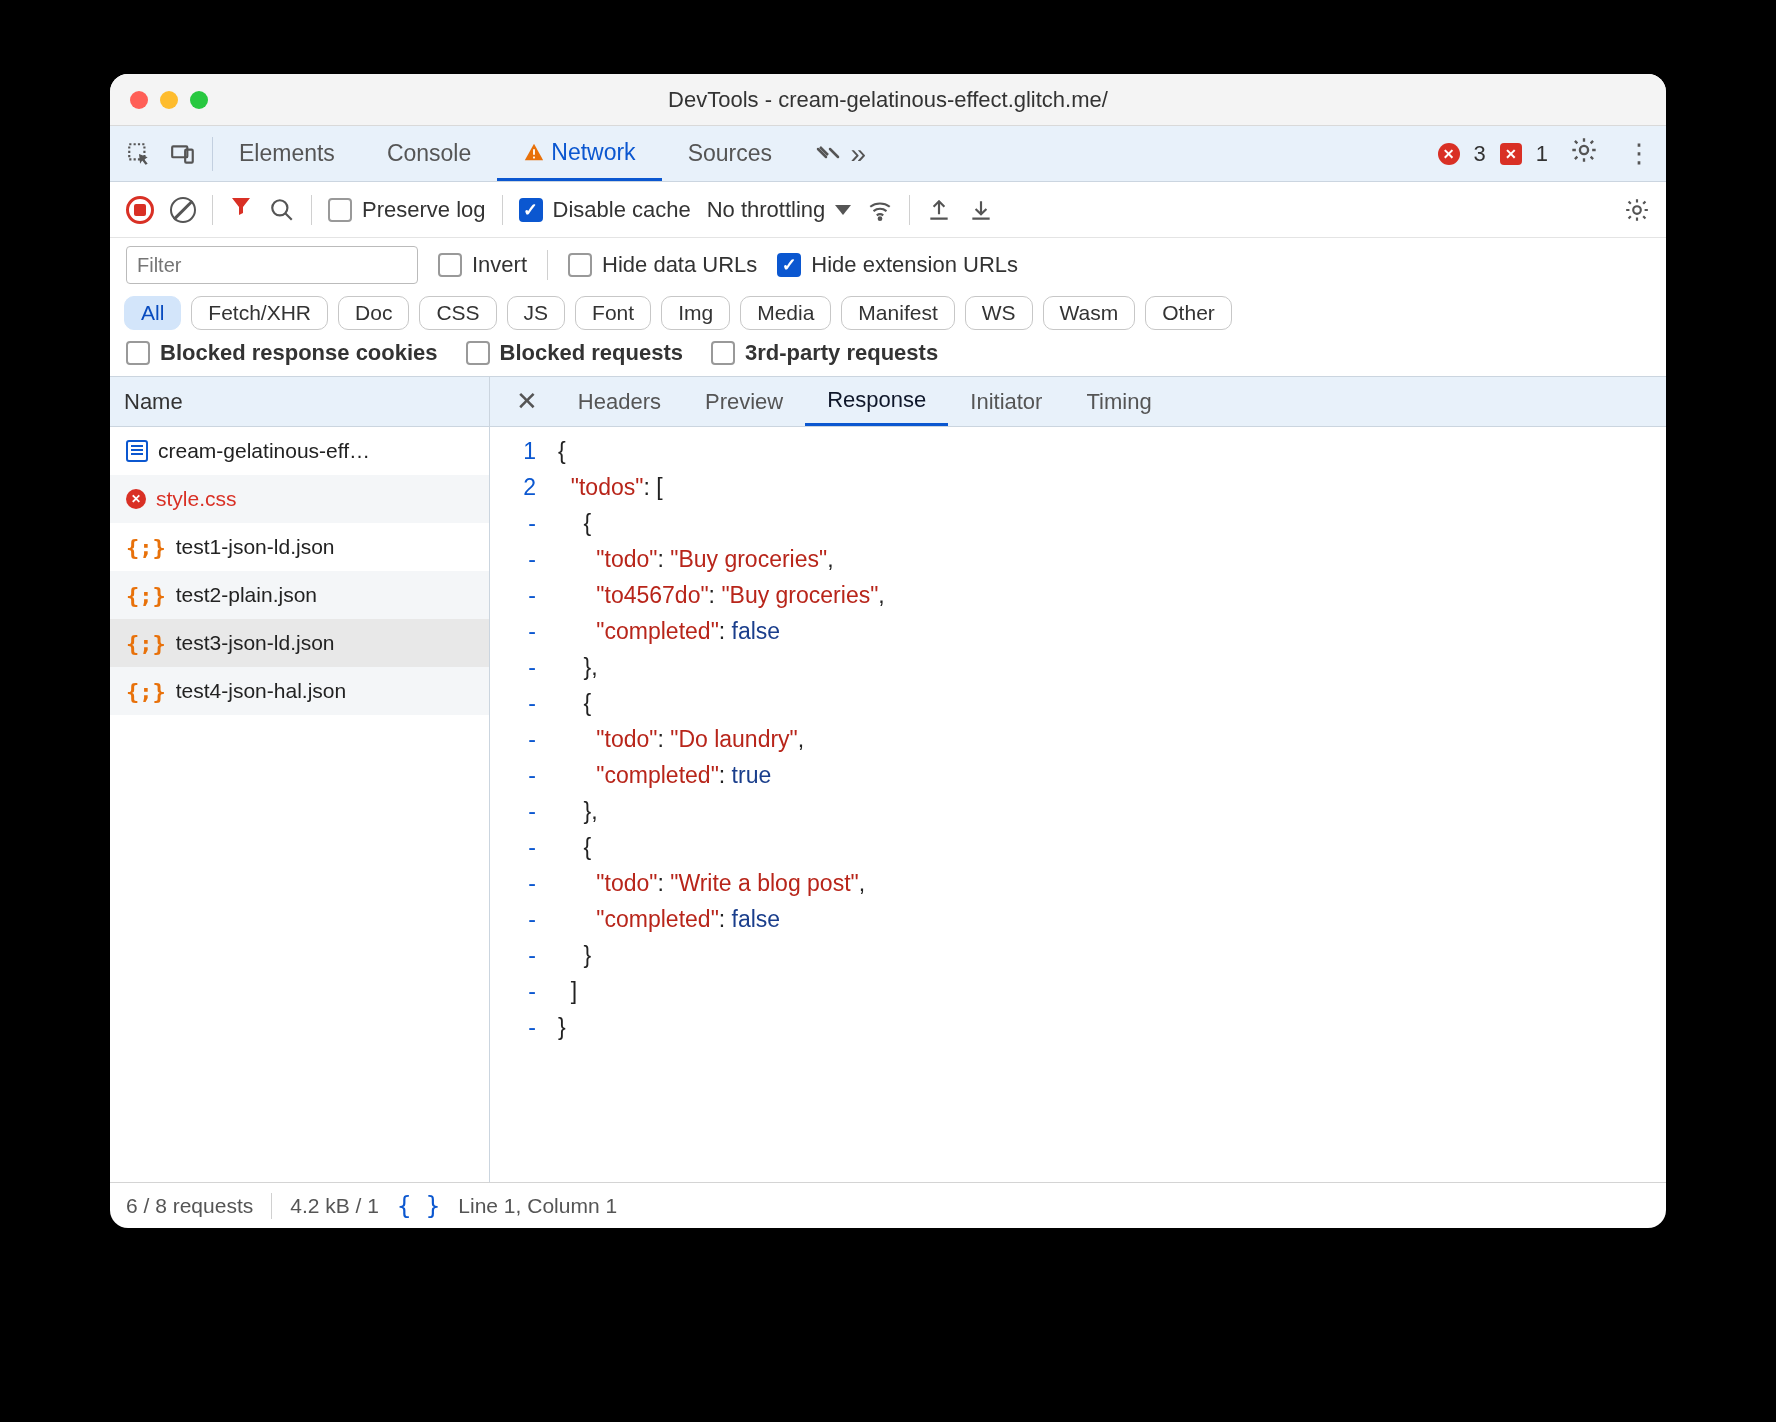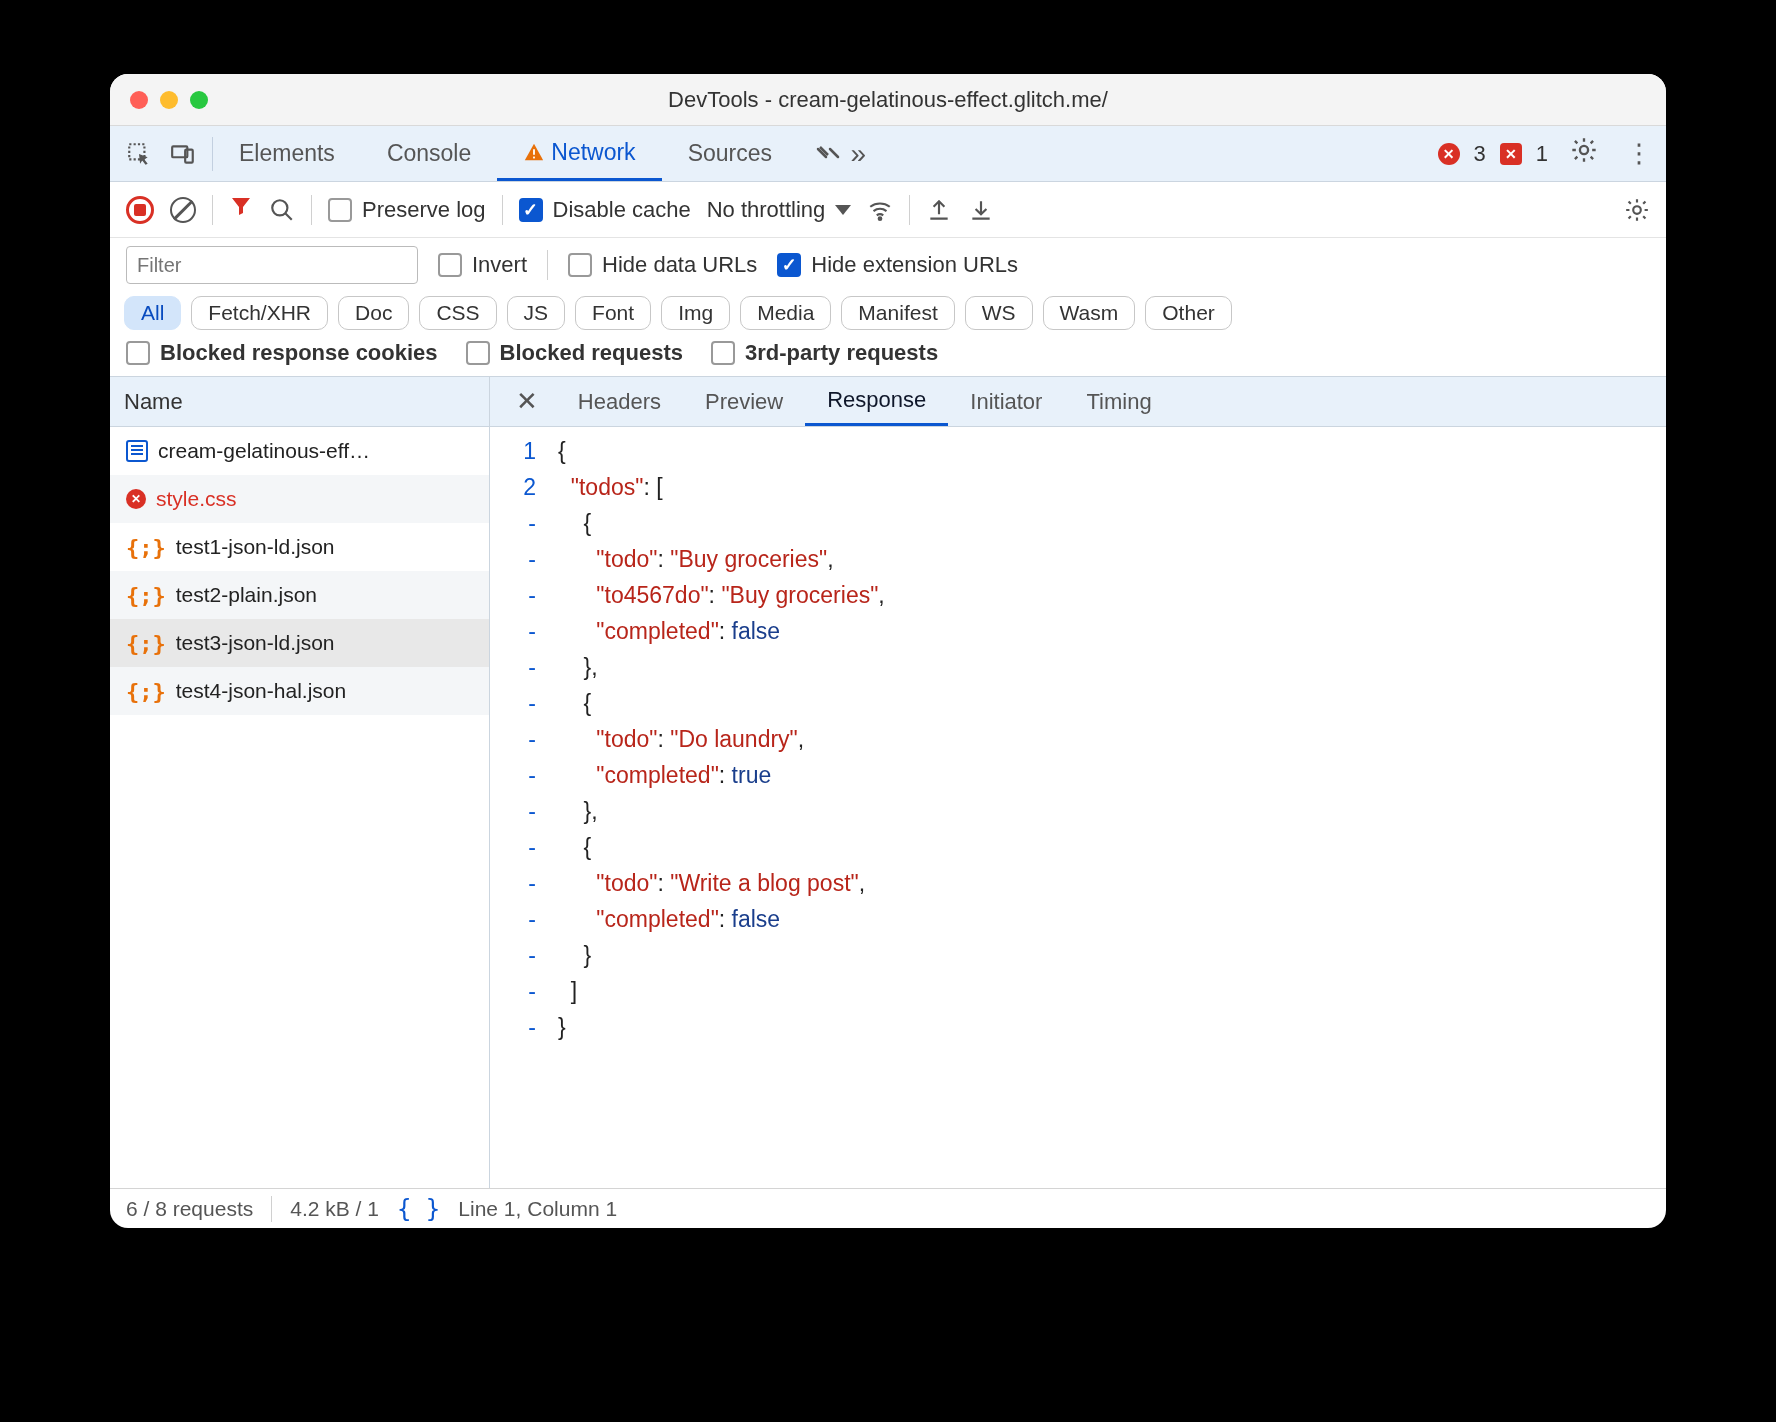--- a/index.html
+++ b/index.html
@@ -121,21 +121,21 @@
 
 .code-area { flex:1; display:flex; font-family: ui-monospace, "SF Mono", Menlo, monospace; font-size:23px; line-height:36px; overflow:hidden; padding-top:6px;}
 .gutter { width:60px; text-align:right; color:#0b57d0; padding-right:14px; user-select:none; }
 .gutter .dash { color:#0b57d0; }
 .code { flex:1; white-space:pre; color:#222; padding-left:8px; position:relative; }
 .code .str { color:#b8251a; }
 .code .bool { color:#1a3e8c; }
 .code .punct { color:#222; }
 
 
-.statusbar { height: 40px; border-top:1px solid #d4d4d4; display:flex; align-items:center; gap:18px; padding:0 16px; font-size:21px; color:#555; }
+.statusbar { height: 46px; border-top:1px solid #d4d4d4; display:flex; align-items:center; gap:18px; padding:0 16px; font-size:21px; color:#555; }
 .statusbar .vdiv2 { width:1px; height:26px; background:#d0d0d0; }
 .brace-ic { color:#0b57d0; font-family: ui-monospace,monospace; font-size:24px; }
 
 svg.ic { width:26px; height:26px; stroke:#555; fill:none; stroke-width:2; }
 </style>
 </head>
 <body>
 
 <div class="stage">
 <div class="window">

